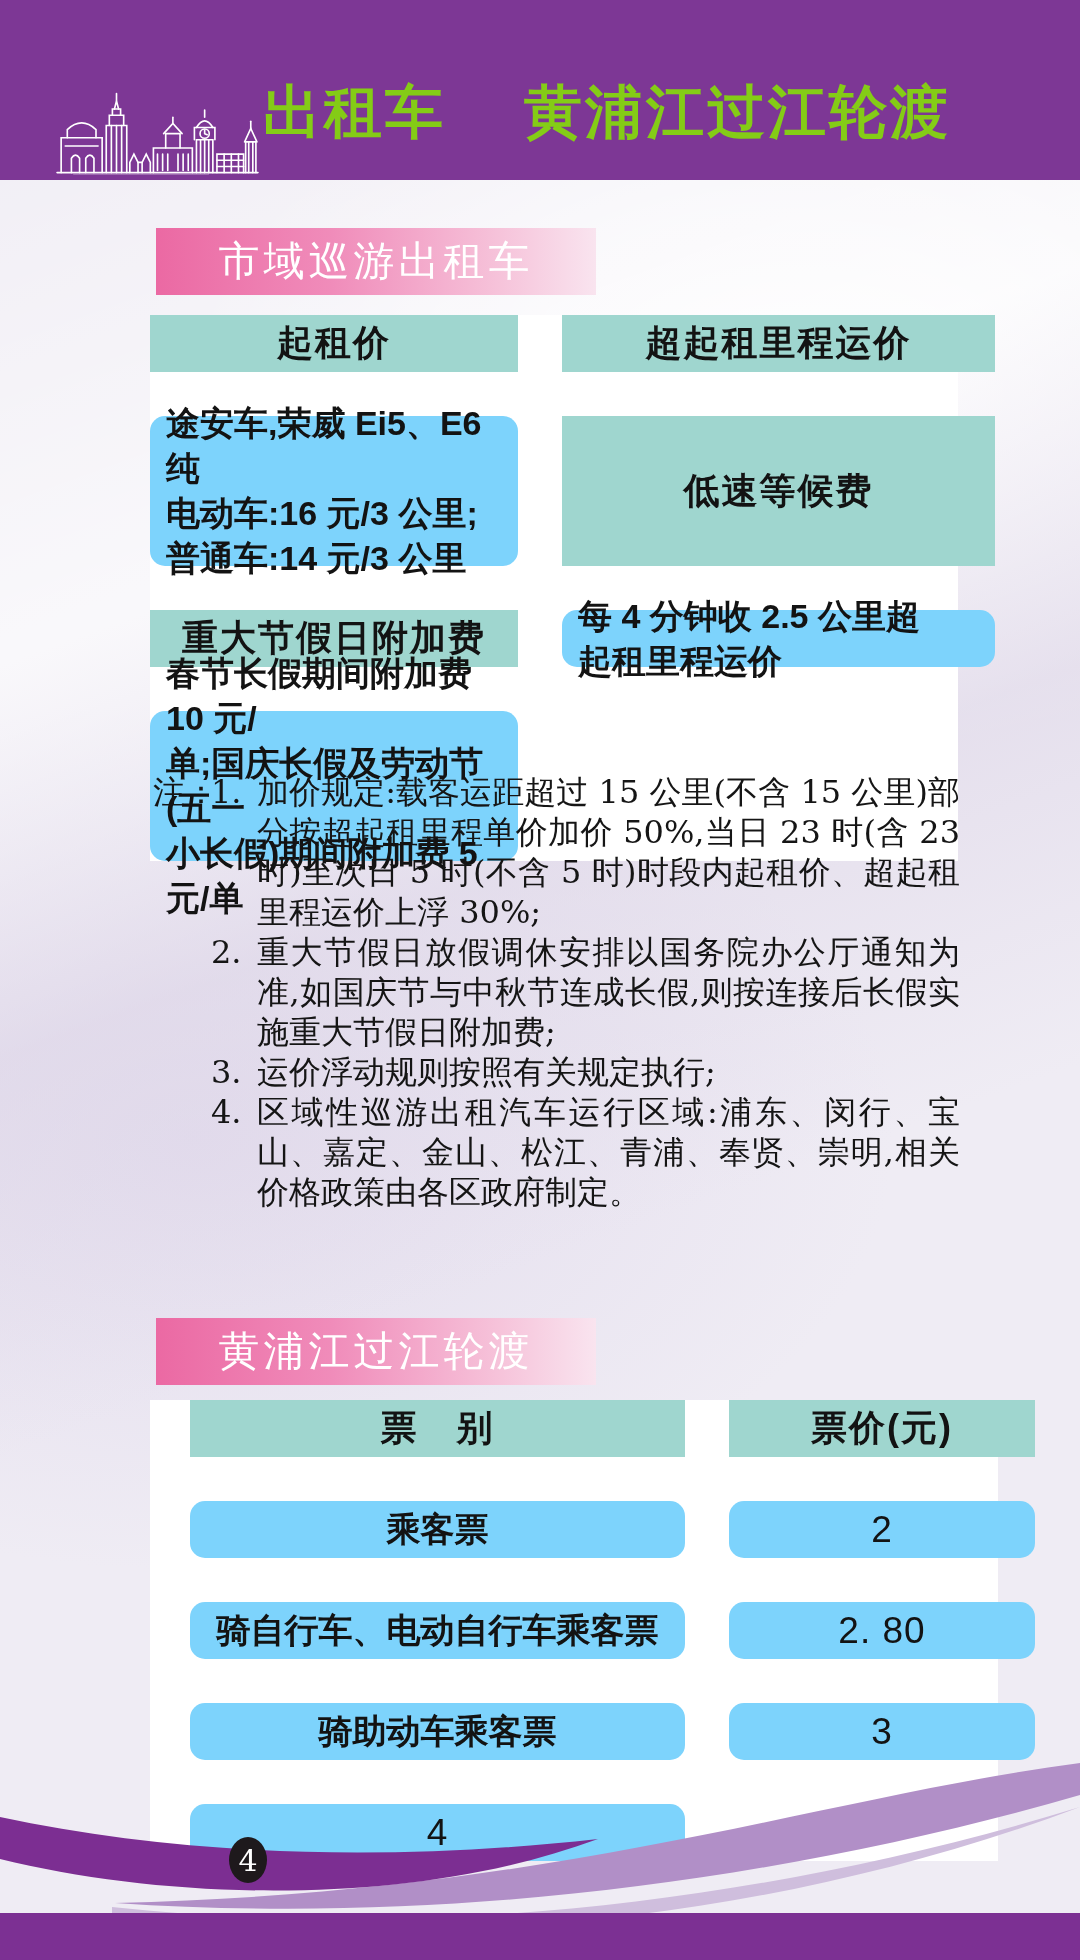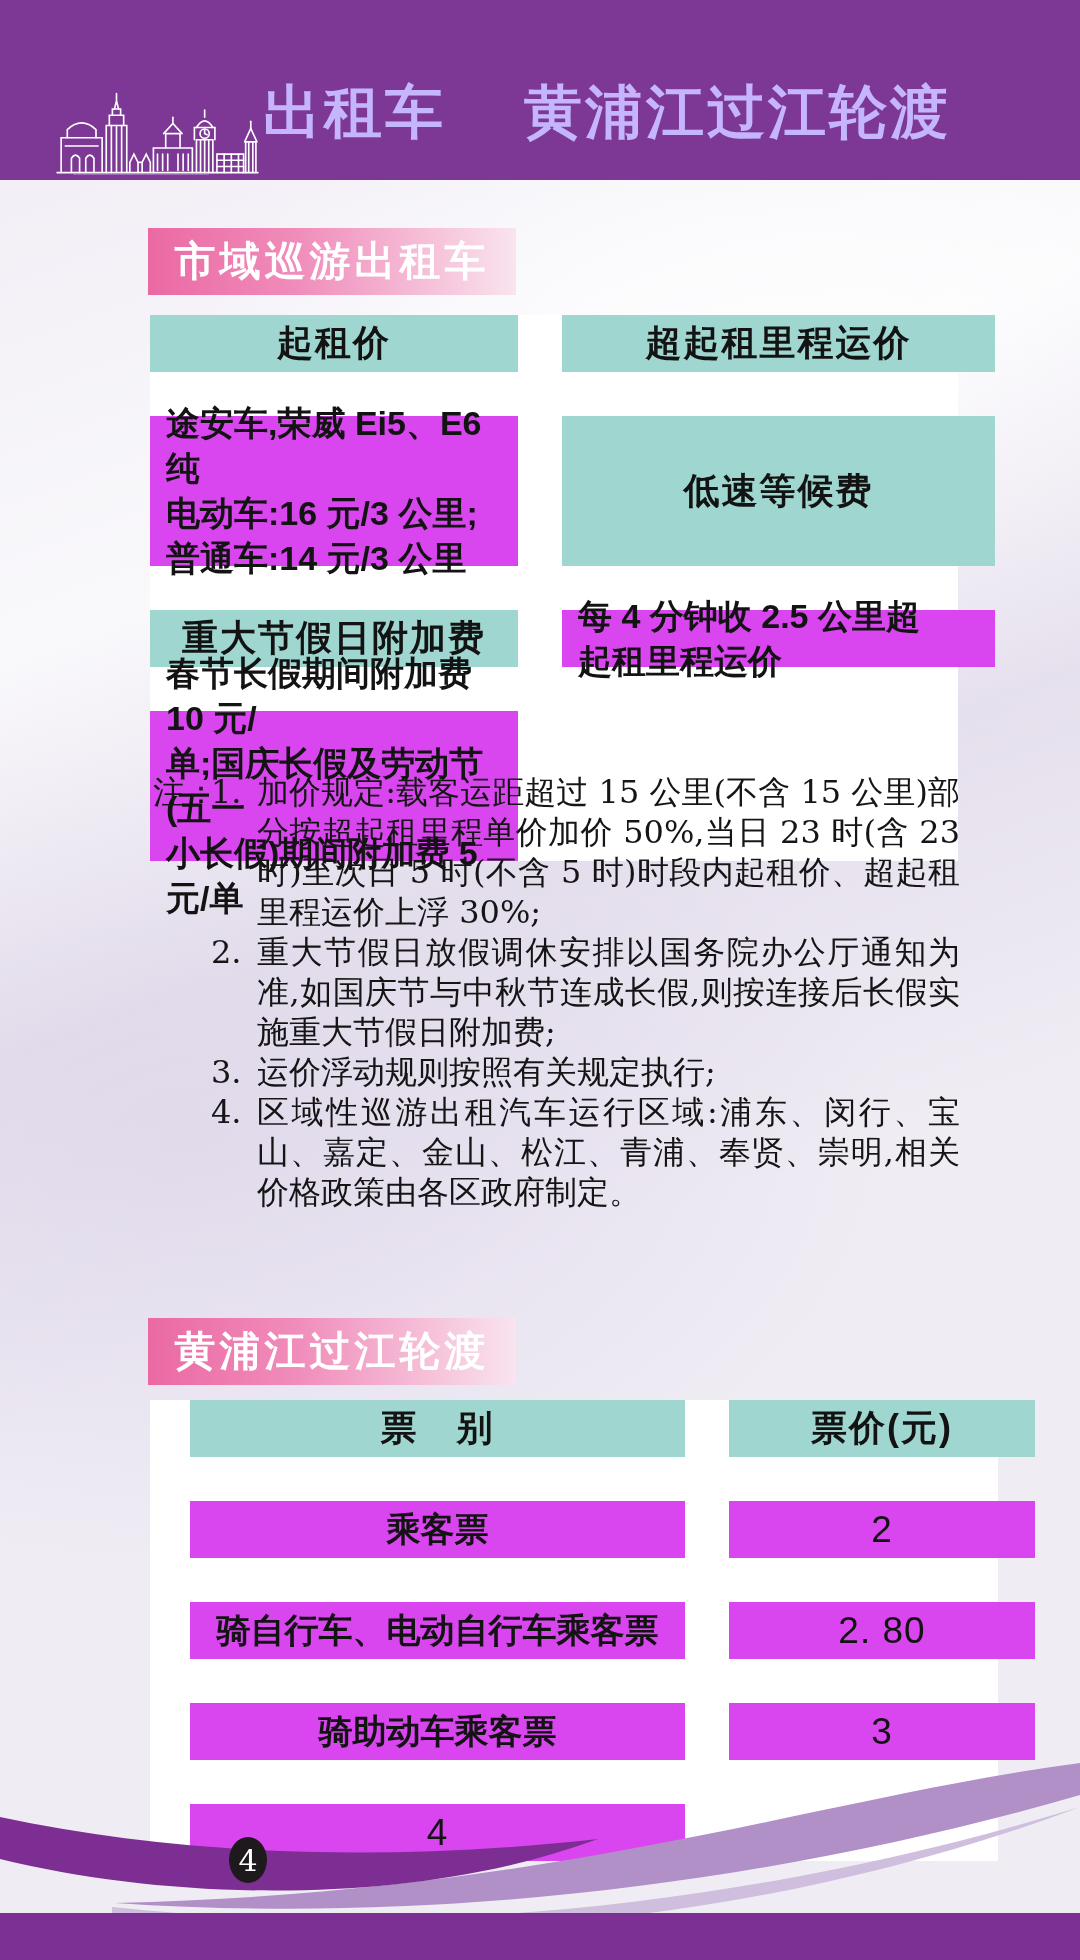--- a/index.html
+++ b/index.html
@@ -8,35 +8,35 @@
     font-family:"Liberation Sans",sans-serif;
     background:
       linear-gradient(160deg, rgba(255,255,255,0) 0%, rgba(255,255,255,.65) 28%, rgba(221,213,231,.55) 45%, rgba(255,255,255,0) 62%),
       radial-gradient(ellipse 900px 520px at 75% 20%, rgba(255,255,255,.95), rgba(255,255,255,0) 70%),
       radial-gradient(ellipse 1000px 620px at 18% 58%, rgba(225,218,236,.85), rgba(225,218,236,0) 70%),
       #efecf4;
   }
   
   .header-band{position:absolute;left:0;top:0;width:1080px;height:180px;background:#7d3795;}
   .header-title{position:absolute;left:263px;top:74px;display:flex;gap:78px;
-    color:#c4b5fd;font-size:58px;font-weight:bold;letter-spacing:3px;white-space:nowrap;}
+    color:#84cc16;font-size:58px;font-weight:bold;letter-spacing:3px;white-space:nowrap;}
   .skyline{position:absolute;left:55px;top:80px;width:205px;height:95px;}
   
-  .badge{position:absolute;left:148px;width:368px;height:67px;display:flex;align-items:center;justify-content:center;
+  .badge{position:absolute;left:156px;width:440px;height:67px;display:flex;align-items:center;justify-content:center;
     background:linear-gradient(90deg,#eb69a3 0%,#f08cba 40%,#f6c3da 78%,#f9e4ef 100%);
-    color:#fff;font-size:41px;font-weight:bold;letter-spacing:4px;}
+    color:#fff;font-size:41px;font-weight:normal;letter-spacing:4px;}
   .badge-taxi{top:228px;}
   .badge-ferry{top:1318px;}
   
   .fare-table{position:absolute;left:150px;width:808px;display:grid;background:#fff;column-gap:7px;row-gap:6px;gap:44px;}
   .t1{top:315px;grid-template-columns:368px 433px;grid-template-rows:57px 150px 57px 150px;}
   .t2{top:1400px;grid-template-columns:495px 306px;grid-template-rows:repeat(5,57px);padding-left:40px;}
   .cell{display:flex;align-items:center;justify-content:center;color:#131313;}
   .th{background:#9fd6cf;font-size:36px;font-weight:bold;letter-spacing:2px;}
-  .td{background:#d946ef;}
+  .td{background:#7dd3fc;border-radius:15px;}
   .td-text{font-size:34px;font-weight:bold;line-height:1.32;}
   .td-left{justify-content:flex-start;text-align:left;padding-left:16px;padding-right:6px;}
   .td-num{font-size:37px;font-weight:normal;letter-spacing:1px;}
   .pre{white-space:pre-line;}
   
   .notes{position:absolute;left:153px;top:772px;width:807px;
     font-family:"DejaVu Serif",serif;font-size:32px;line-height:40px;color:#151515;}
   .notes-row{display:flex;align-items:flex-start;}
   .note-label{width:58px;flex:none;}
   .note-items{flex:1;}

